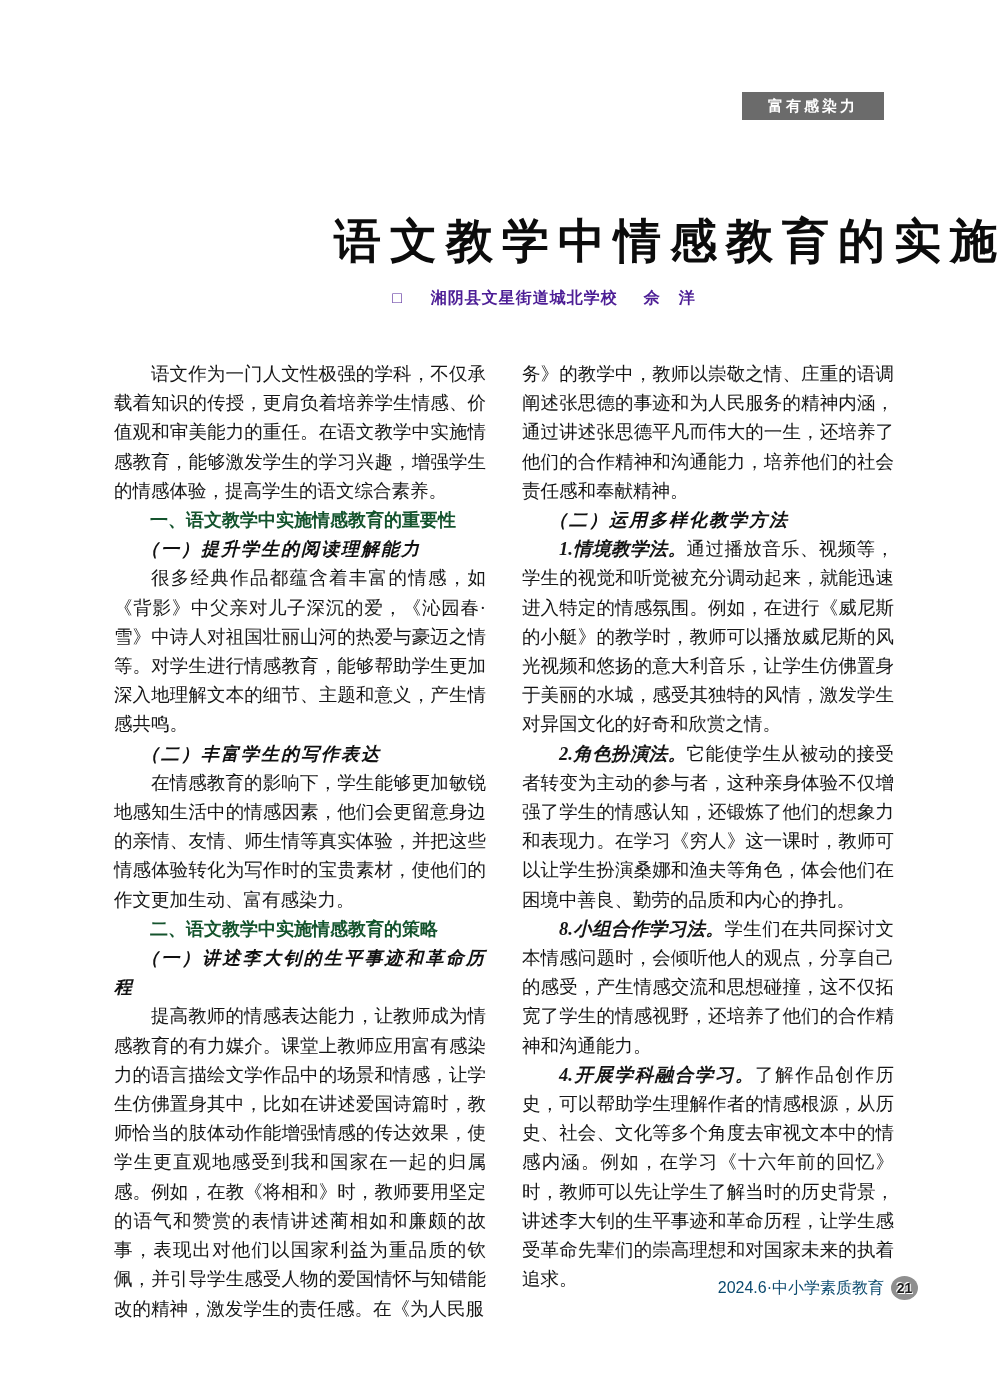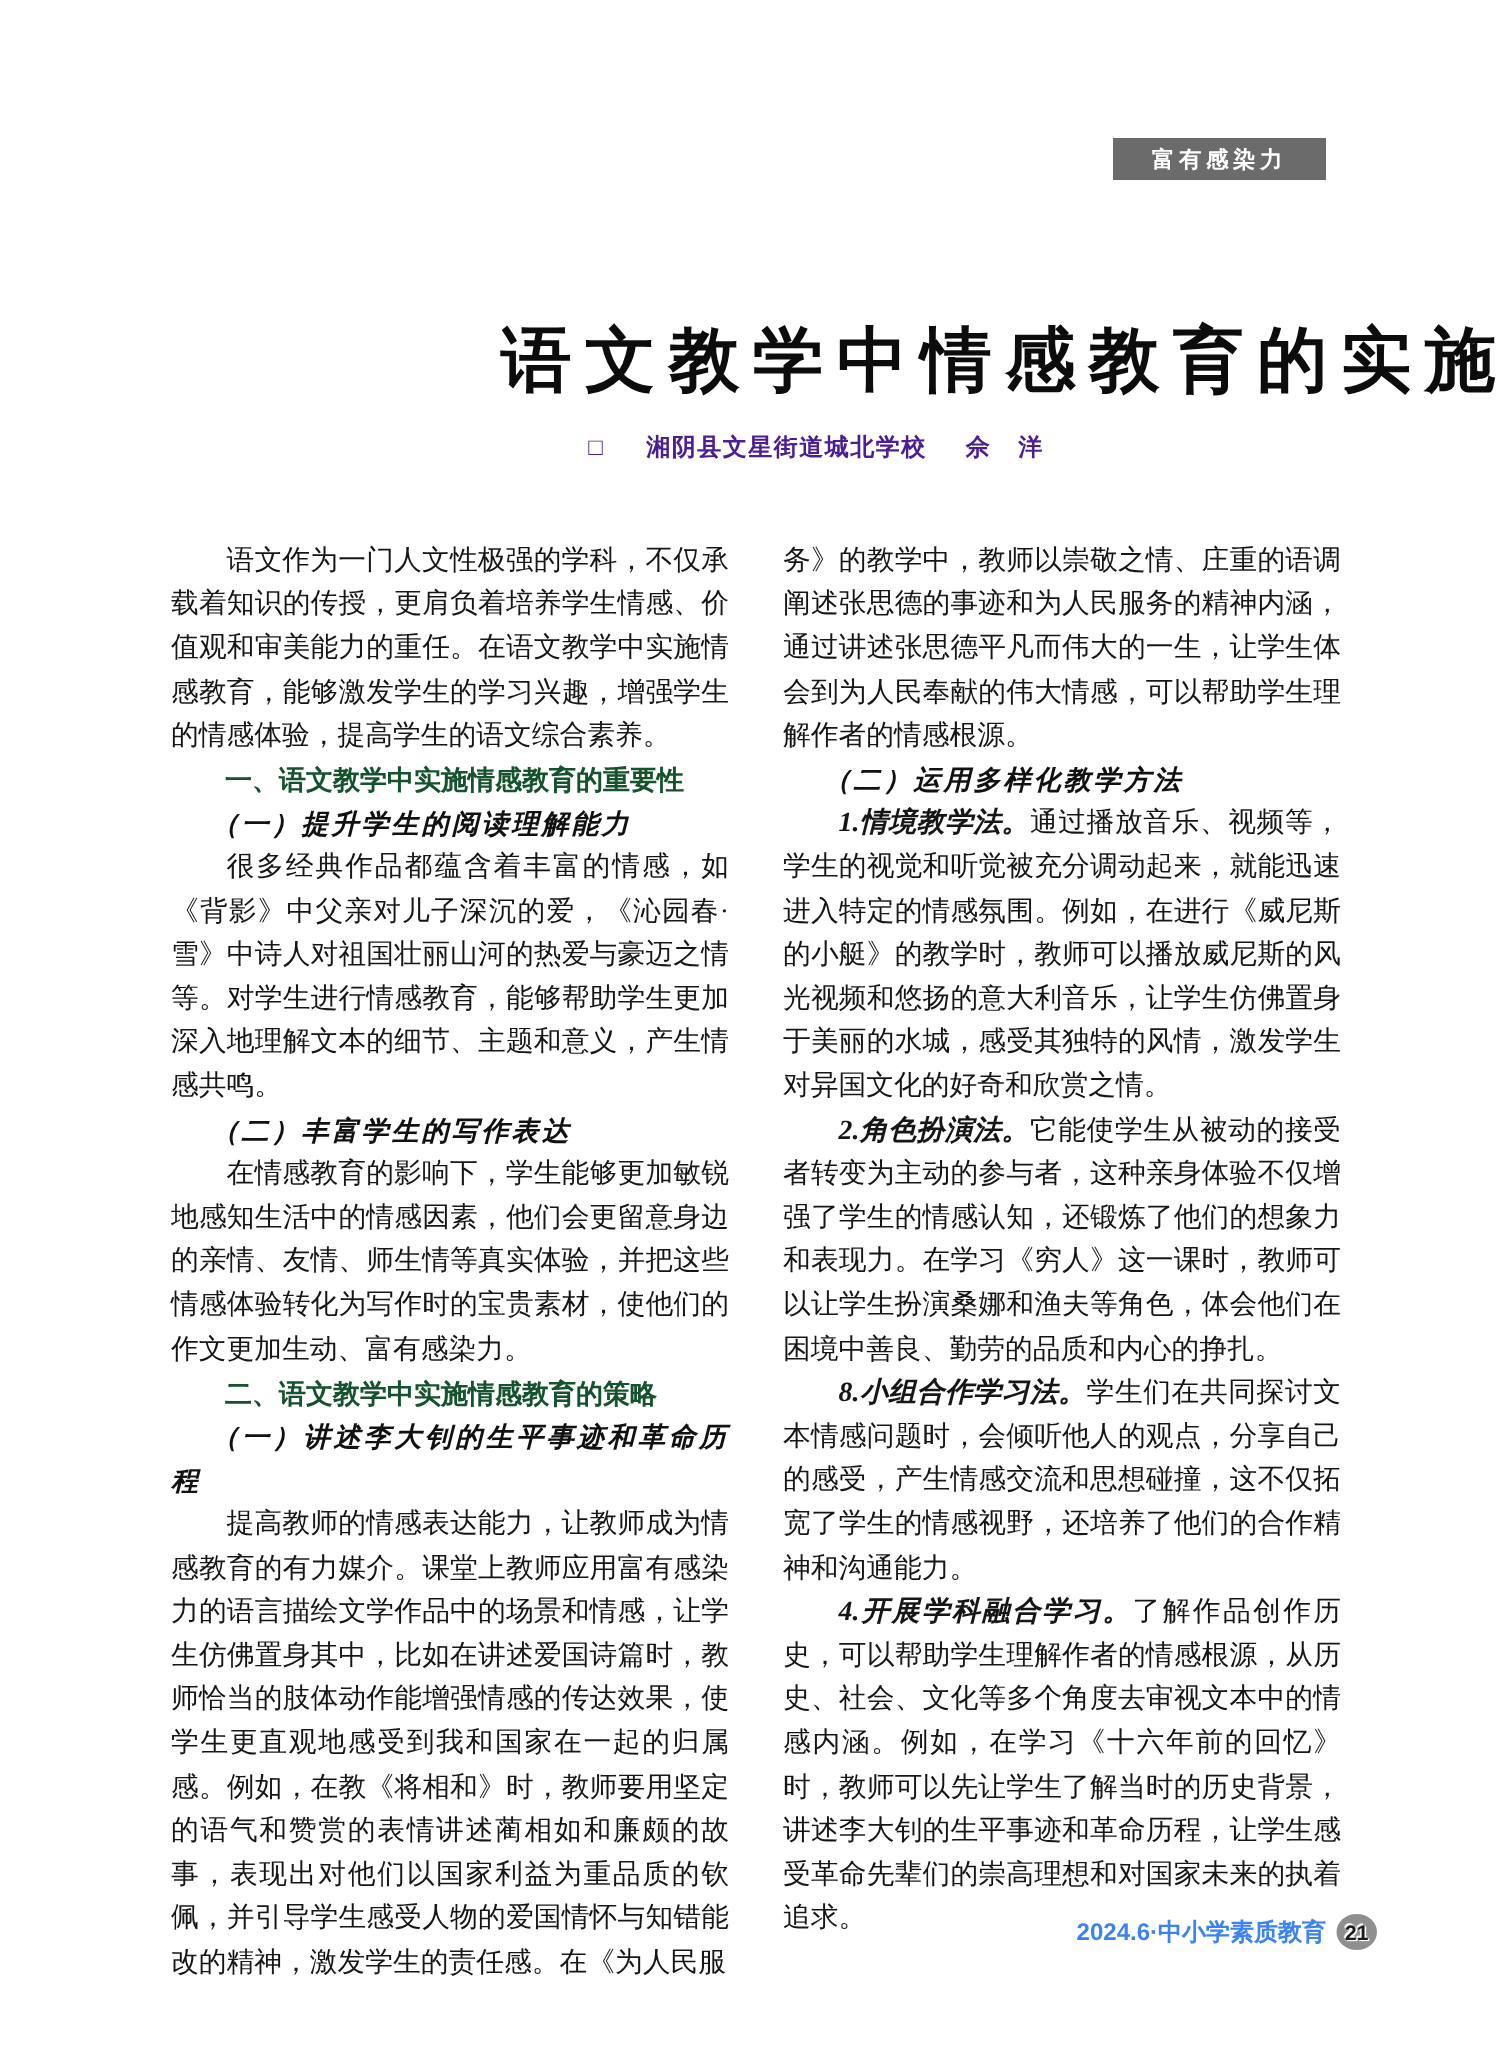--- a/index.html
+++ b/index.html
@@ -103,23 +103,23 @@
   .footer {
     position: absolute;
     top: 1276px;
     right: 88px;
     display: flex;
     align-items: center;
     gap: 7px;
   }
   .footer .journal {
     font-family: "Liberation Sans", "DejaVu Sans", sans-serif;
-    font-weight: bold;
+    font-weight: normal;
     font-size: 16px;
-    color: #3b82f6;
+    color: #0c4a6e;
   }
   .page-circle {
     width: 27px;
     height: 24px;
     border-radius: 50%;
     background: #8f8f8f;
     color: #1a1a1a;
     text-shadow: 0 0 2px #ffffff, 1px 1px 0 #ffffff, -1px -1px 0 #ffffff;
     font-family: "Liberation Sans", "DejaVu Sans", sans-serif;
     font-weight: bold;
@@ -148,21 +148,21 @@
         <div class="h1">一、语文教学中实施情感教育的重要性</div>
         <div class="h2">（一）提升学生的阅读理解能力</div>
         <p>很多经典作品都蕴含着丰富的情感，如《背影》中父亲对儿子深沉的爱，《沁园春·雪》中诗人对祖国壮丽山河的热爱与豪迈之情等。对学生进行情感教育，能够帮助学生更加深入地理解文本的细节、主题和意义，产生情感共鸣。</p>
         <div class="h2">（二）丰富学生的写作表达</div>
         <p>在情感教育的影响下，学生能够更加敏锐地感知生活中的情感因素，他们会更留意身边的亲情、友情、师生情等真实体验，并把这些情感体验转化为写作时的宝贵素材，使他们的作文更加生动、富有感染力。</p>
         <div class="h1">二、语文教学中实施情感教育的策略</div>
         <div class="h2">（一）讲述李大钊的生平事迹和革命历程</div>
         <p>提高教师的情感表达能力，让教师成为情感教育的有力媒介。课堂上教师应用富有感染力的语言描绘文学作品中的场景和情感，让学生仿佛置身其中，比如在讲述爱国诗篇时，教师恰当的肢体动作能增强情感的传达效果，使学生更直观地感受到我和国家在一起的归属感。例如，在教《将相和》时，教师要用坚定的语气和赞赏的表情讲述蔺相如和廉颇的故事，表现出对他们以国家利益为重品质的钦佩，并引导学生感受人物的爱国情怀与知错能改的精神，激发学生的责任感。在《为人民服</p>
       </div>
     <div class="col" id="col-right">
-        <p class="no-indent">务》的教学中，教师以崇敬之情、庄重的语调阐述张思德的事迹和为人民服务的精神内涵，通过讲述张思德平凡而伟大的一生，让学生体会到为人民奉献的伟大情感，可以帮助学生理解作者的情感根源。</p>
+        <p class="no-indent">务》的教学中，教师以崇敬之情、庄重的语调阐述张思德的事迹和为人民服务的精神内涵，通过讲述张思德平凡而伟大的一生，还培养了他们的合作精神和沟通能力，培养他们的社会责任感和奉献精神。</p>
         <div class="h2">（二）运用多样化教学方法</div>
         <p><span class="lead">1.情境教学法。</span>通过播放音乐、视频等，学生的视觉和听觉被充分调动起来，就能迅速进入特定的情感氛围。例如，在进行《威尼斯的小艇》的教学时，教师可以播放威尼斯的风光视频和悠扬的意大利音乐，让学生仿佛置身于美丽的水城，感受其独特的风情，激发学生对异国文化的好奇和欣赏之情。</p>
         <p><span class="lead">2.角色扮演法。</span>它能使学生从被动的接受者转变为主动的参与者，这种亲身体验不仅增强了学生的情感认知，还锻炼了他们的想象力和表现力。在学习《穷人》这一课时，教师可以让学生扮演桑娜和渔夫等角色，体会他们在困境中善良、勤劳的品质和内心的挣扎。</p>
         <p><span class="lead">8.小组合作学习法。</span>学生们在共同探讨文本情感问题时，会倾听他人的观点，分享自己的感受，产生情感交流和思想碰撞，这不仅拓宽了学生的情感视野，还培养了他们的合作精神和沟通能力。</p>
         <p><span class="lead">4.开展学科融合学习。</span>了解作品创作历史，可以帮助学生理解作者的情感根源，从历史、社会、文化等多个角度去审视文本中的情感内涵。例如，在学习《十六年前的回忆》时，教师可以先让学生了解当时的历史背景，讲述李大钊的生平事迹和革命历程，让学生感受革命先辈们的崇高理想和对国家未来的执着追求。</p>
       </div>
   </div>
 
   <div class="footer">
     <span class="journal">2024.6·中小学素质教育</span>

